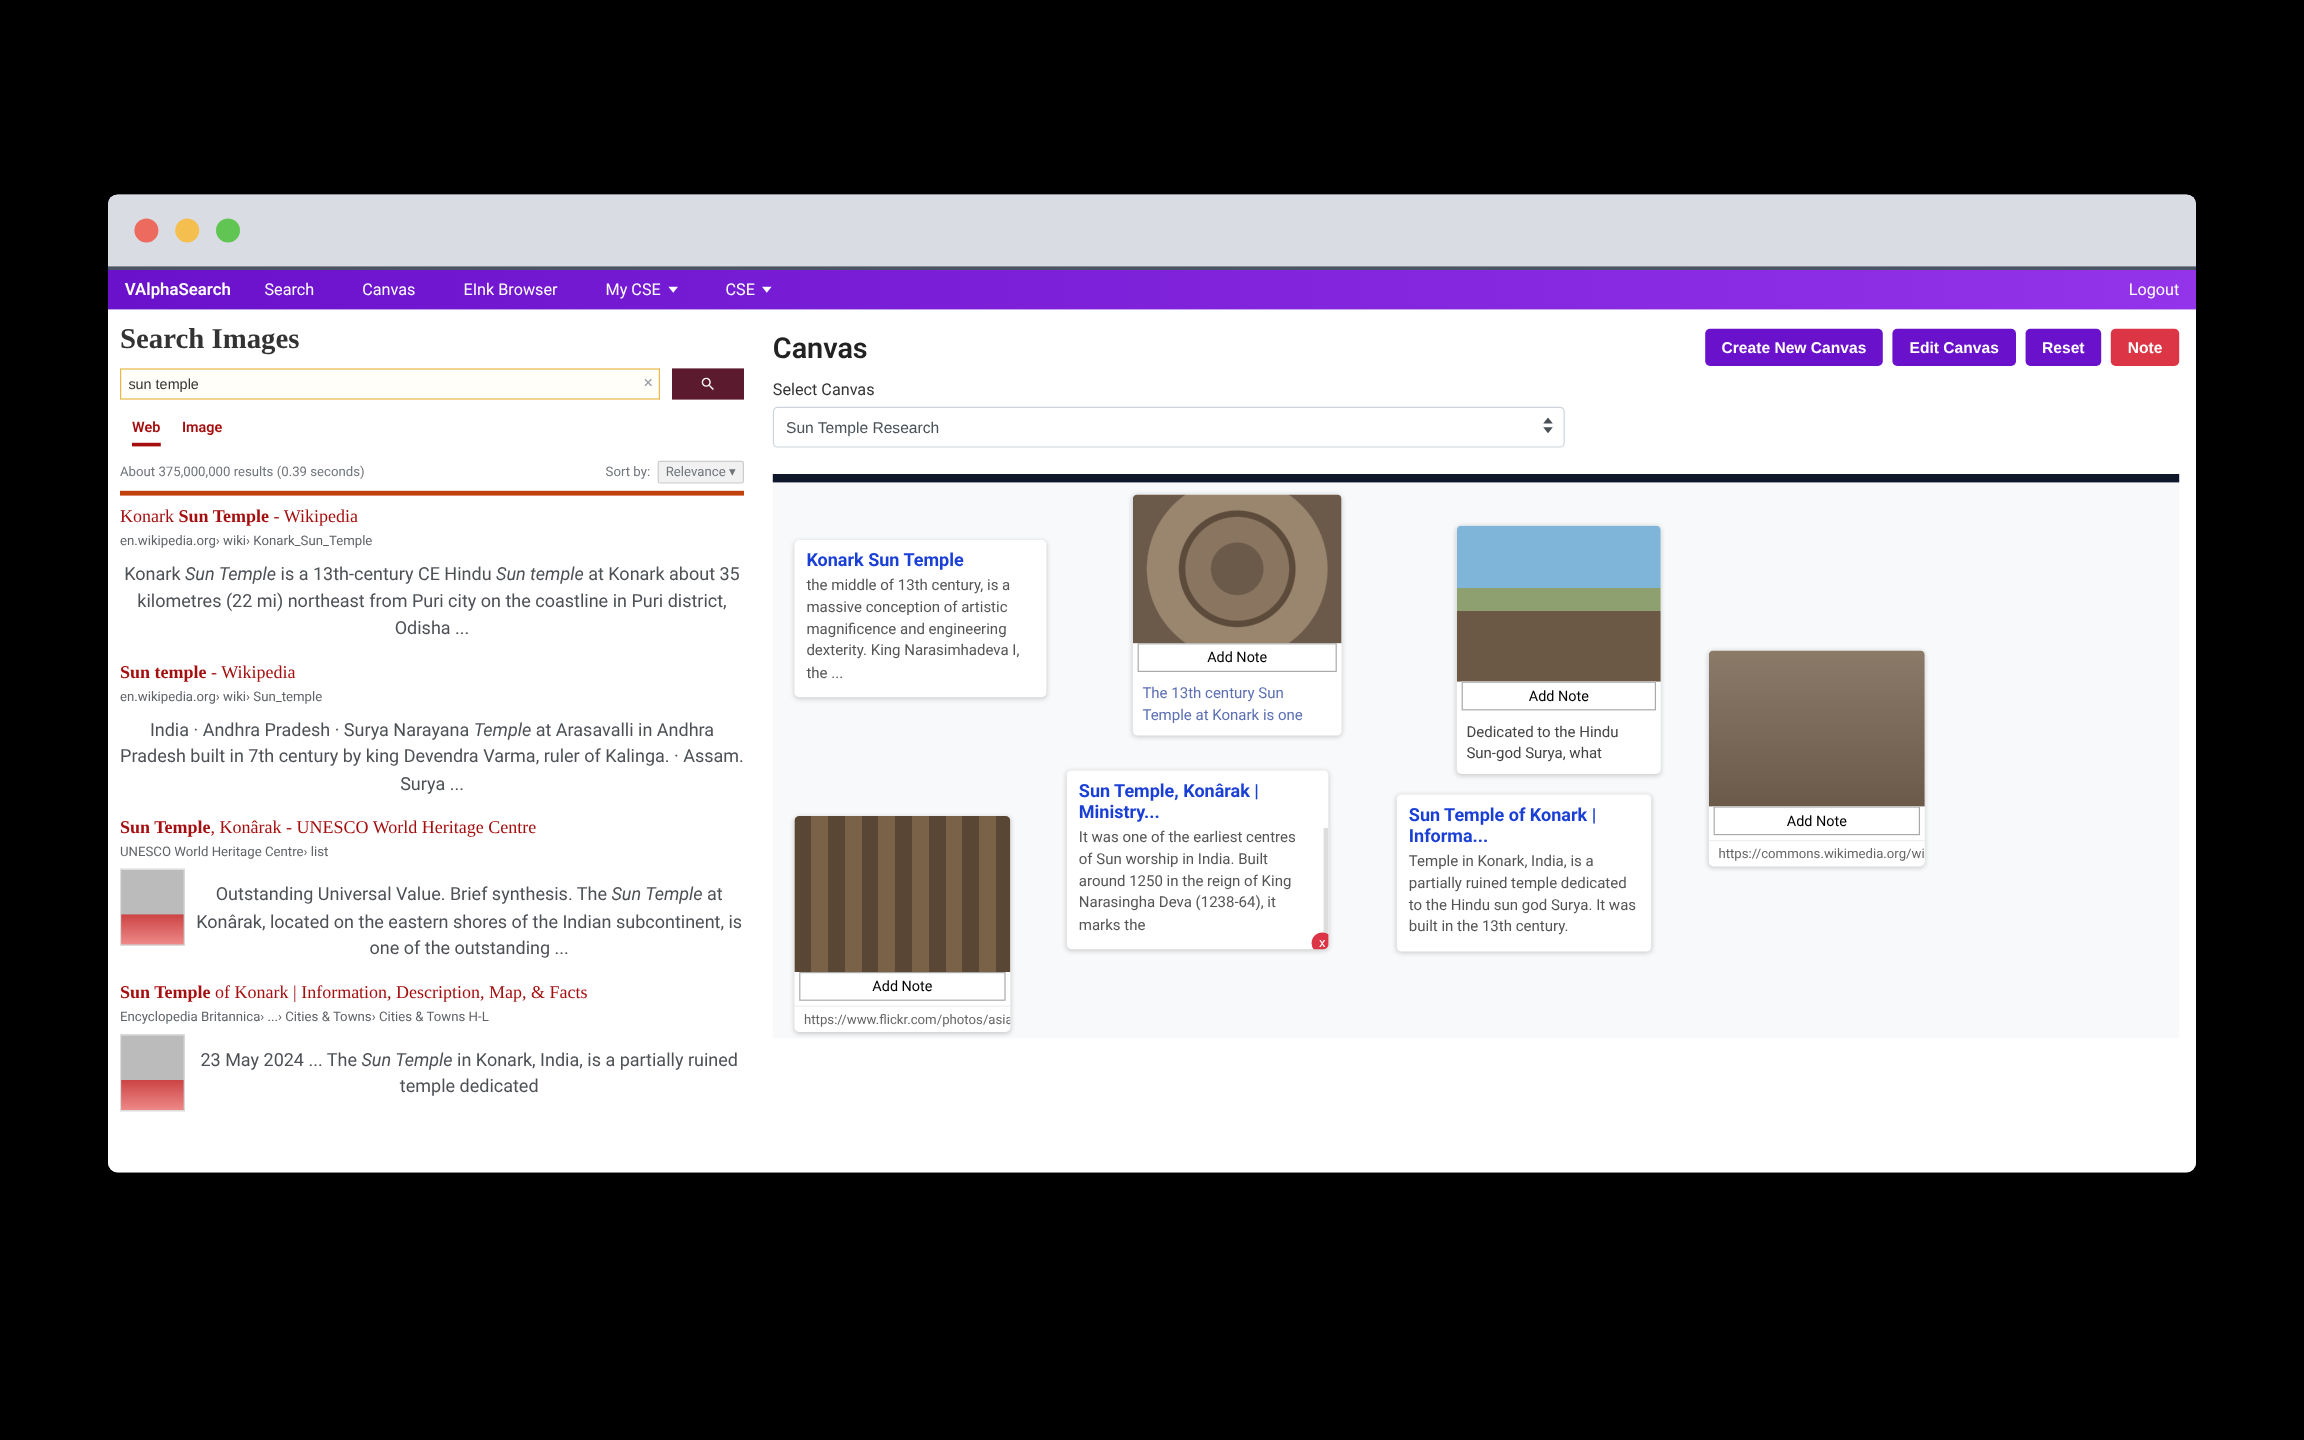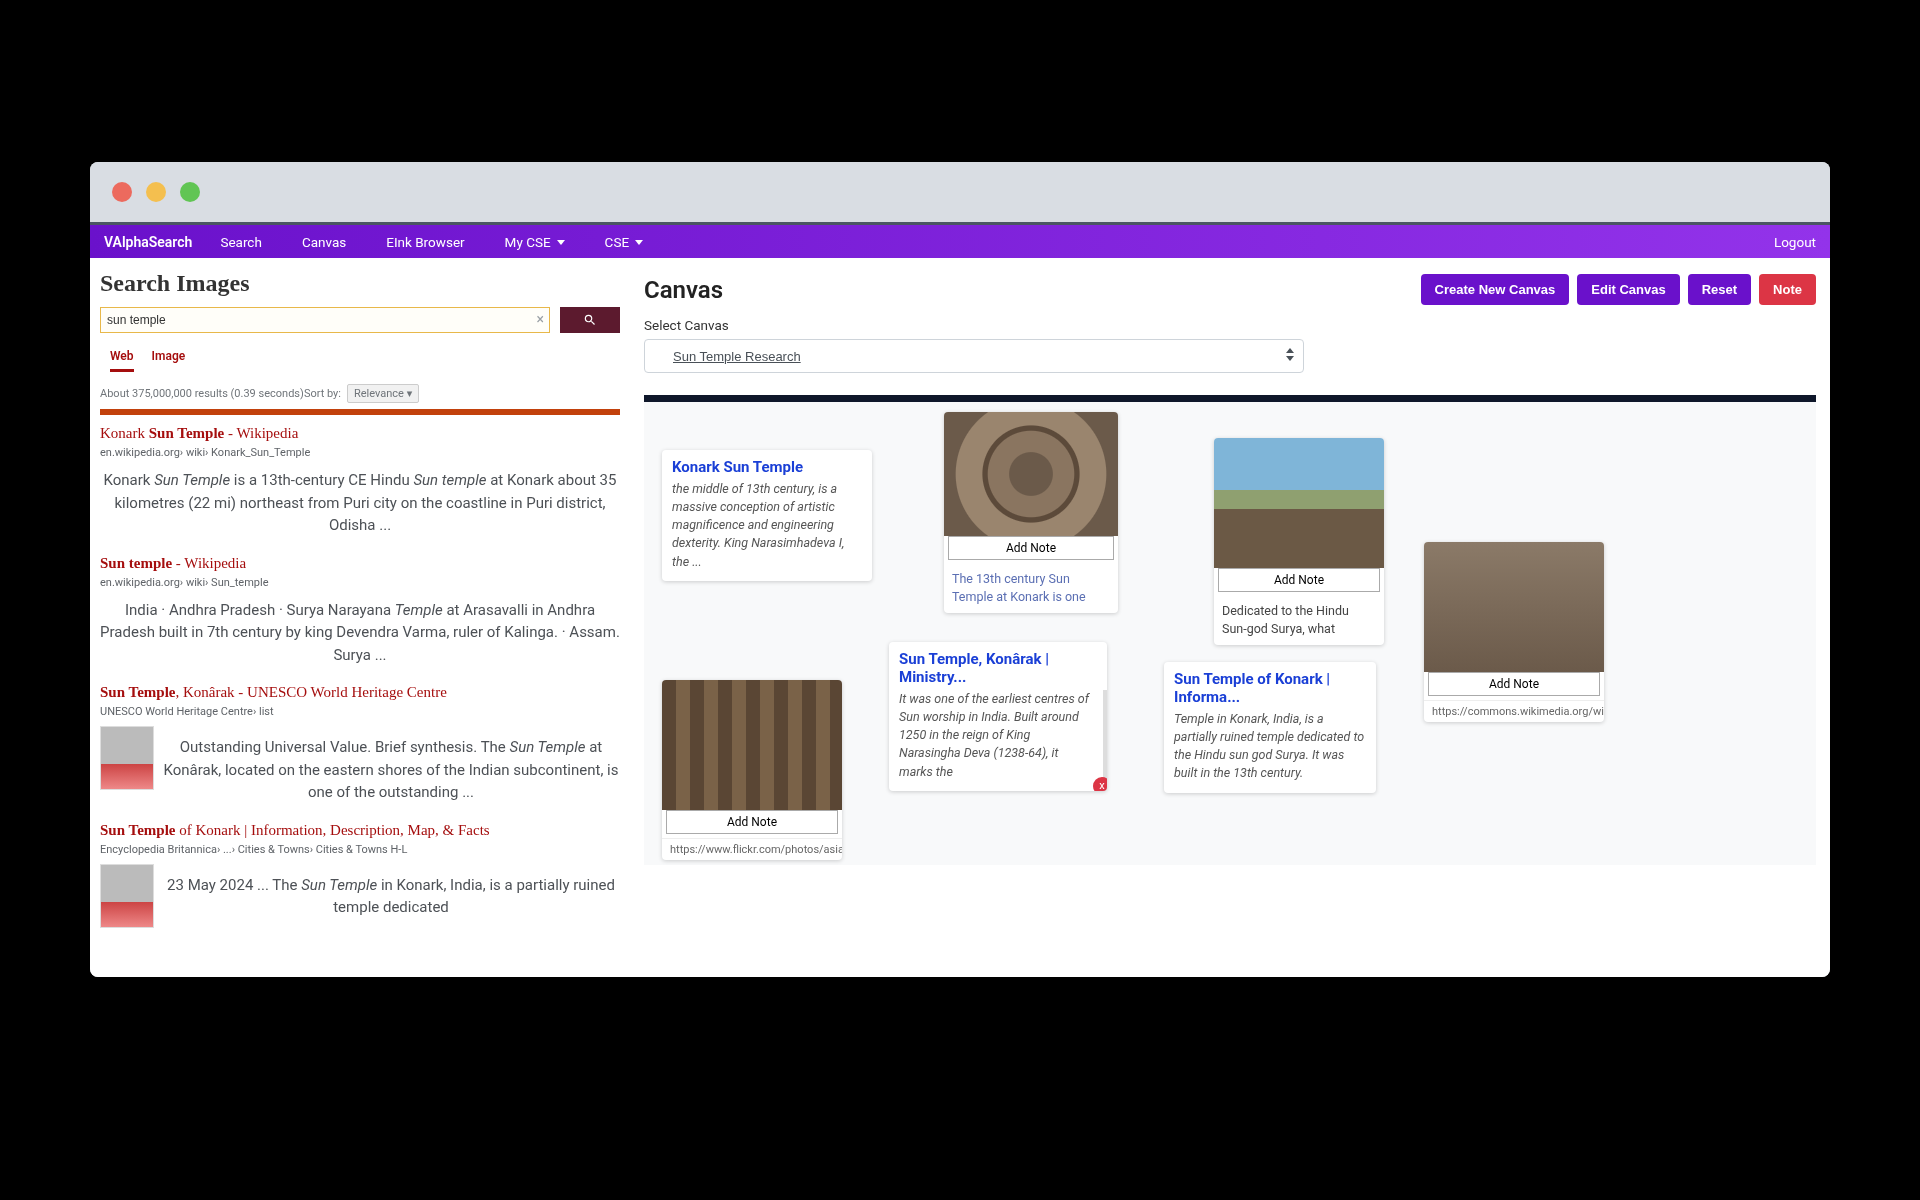--- a/index.html
+++ b/index.html
@@ -20,50 +20,50 @@
 .page-title { font-size: 24px; font-weight: 700; color: #333; margin-bottom: 10px; font-family: Liberation Serif, serif; }
 .searchbar-row { display: flex; gap: 10px; }
 .search-input-wrap { position: relative; flex: 1; }
 .search-input { width: 100%; height: 26px; border: 1px solid #e8b84a; background: #fffef9; font-size: 12px; padding: 0 28px 0 6px; color: #333; }
 .clear-x { position: absolute; right: 6px; top: 4px; color: #9aa0a6; font-size: 14px; cursor: pointer; }
 .search-btn { width: 60px; height: 26px; background: #5c1a2e; border: none; display: flex; align-items: center; justify-content: center; cursor: pointer; }
 .search-btn svg { width: 14px; height: 14px; fill: #fff; }
 .tabs-row { display: flex; gap: 18px; margin: 16px 0 0 10px; font-size: 12px; }
 .tab { color: #a50e0e; font-weight: 600; padding-bottom: 6px; cursor: pointer; }
 .tab.active { border-bottom: 3px solid #a50e0e; }
-.stats-row { display: flex; align-items: center; font-size: 11px; color: #70757a; margin: 6px 0 4px 0; padding: 6px 0 6px 0; border-bottom: 6px solid #c2410c; }
+.stats-row { display: flex; justify-content: space-between; align-items: center; font-size: 11px; color: #70757a; margin: 6px 0 4px 0; padding: 6px 0 6px 0; border-bottom: 4px solid #c2410c; }
 .sort-wrap { display: flex; align-items: center; gap: 6px; }
 .sort-select { font-size: 11px; padding: 2px 6px; border: 1px solid #ccc; background: #f1f1f1; border-radius: 2px; }
 .results { padding-top: 6px; }
 .result { margin-bottom: 18px; }
 .result-title { color: #a50e0e; font-size: 15px; font-family: Georgia, serif; cursor: pointer; }
 .result-title .bold { font-weight: 700; }
 .result-cite { color: #5f6368; font-size: 11px; margin-top: 4px; }
 .result-snip { font-size: 15px; color: #4d5156; margin-top: 10px; line-height: 1.5; text-align: center; }
 .result-snip em { font-style: italic; }
 .result-thumb-row { display: flex; gap: 8px; margin-top: 8px; }
 .thumb-box { width: 54px; height: 64px; background: #bbb; border: 1px solid #ddd; flex: 0 0 54px; display: flex; align-items: flex-end; }
 .thumb-inner1 { width: 100%; height: 40%; background: linear-gradient(#c44, #e88); }
 .right-pane { flex: 1; padding: 16px 14px 0 14px; overflow: hidden; }
 .canvas-header { display: flex; align-items: center; justify-content: space-between; margin-bottom: 12px; }
 .canvas-title { font-size: 24px; font-weight: 600; color: #222; }
 .canvas-btns { display: flex; gap: 8px; }
 .cbtn { border: none; color: #fff; font-size: 13px; font-weight: 600; padding: 8px 14px; border-radius: 4px; cursor: pointer; }
 .cbtn.purple { background: #6a11cb; }
 .cbtn.red { background: #dc3545; }
 .sel-label { font-size: 13.5px; color: #333; margin-bottom: 6px; }
-.sel-select { width: 660px; height: 34px; border: 1px solid #ced4da; border-radius: 4px; font-size: 13px; padding: 0 28px; color: #495057; background: #fff; appearance: none; position: relative; text-decoration: underline; }
+.sel-select { width: 660px; height: 34px; border: 1px solid #ced4da; border-radius: 4px; font-size: 13px; padding: 0 10px; color: #495057; background: #fff; appearance: none; position: relative; }
 .sel-wrap { position: relative; width: 660px; }
 .sel-caret { position: absolute; right: 10px; top: 9px; pointer-events: none; }
 .sel-caret::after { content: ""; display: block; width: 0; height: 0; border-top: 5px solid #495057; border-left: 4px solid transparent; border-right: 4px solid transparent; margin-top: 3px; }
 .sel-caret::before { content: ""; display: block; width: 0; height: 0; border-bottom: 5px solid #495057; border-left: 4px solid transparent; border-right: 4px solid transparent; margin-bottom: 2px; }
 .canvas-area { background: #f8f9fa; margin-top: 22px; height: 470px; position: relative; border-top: 7px solid #0f172a; }
 .card { position: absolute; background: #fff; border-radius: 4px; box-shadow: 0 1px 4px rgba(0,0,0,.18); overflow: hidden; }
 .card-title { color: #1a3fd6; font-weight: 700; font-size: 15px; padding: 8px 10px 4px 10px; cursor: pointer; }
-.card-body { font-size: 12.5px; color: #555; padding: 0 10px 10px 10px; line-height: 1.45; font-style: italic; }
+.card-body { font-size: 12.5px; color: #555; padding: 0 10px 10px 10px; line-height: 1.45; }
 .card-img { width: 100%; background: #999; }
 .addnote { border: 1px solid #aaa; background: #fff; font-size: 12px; padding: 4px 0; text-align: center; cursor: pointer; margin: 0 4px 4px 4px; }
 .caption { font-size: 12.5px; color: #5b6fb3; padding: 6px 8px 8px 8px; line-height: 1.4; }
 .footer-url { font-size: 11px; color: #666; padding: 4px 8px; border-top: 1px solid #eee; white-space: nowrap; overflow: hidden; }
 .close-dot { position: absolute; width: 18px; height: 18px; border-radius: 50%; background: #dc3545; color: #fff; font-size: 11px; display: flex; align-items: center; justify-content: center; cursor: pointer; }
 
 .img-wheel { background: radial-gradient(circle at 50% 50%, #6b5a4a 0 20%, #8a7560 21% 40%, #5c4a3a 41% 45%, #9a856e 46% 70%, #6b5a4a 71% 100%); }
 .img-temple { background: linear-gradient(#7fb5d8 0 40%, #8fa070 40% 55%, #6b5945 55% 100%); }
 .img-carving { background: repeating-linear-gradient(90deg,#5a4634 0 14px,#7a6248 14px 28px); }
 .img-statue { background: linear-gradient(#8b7a68,#6b5a4a); }

